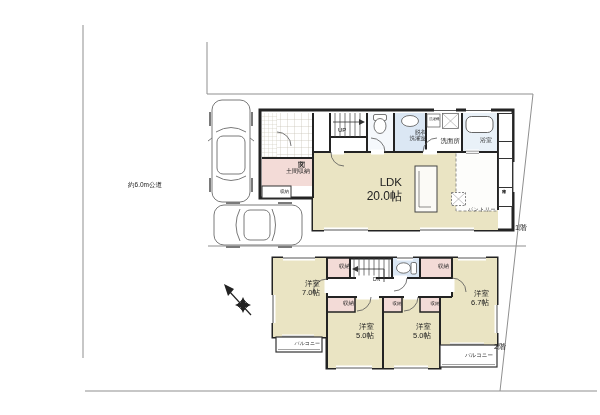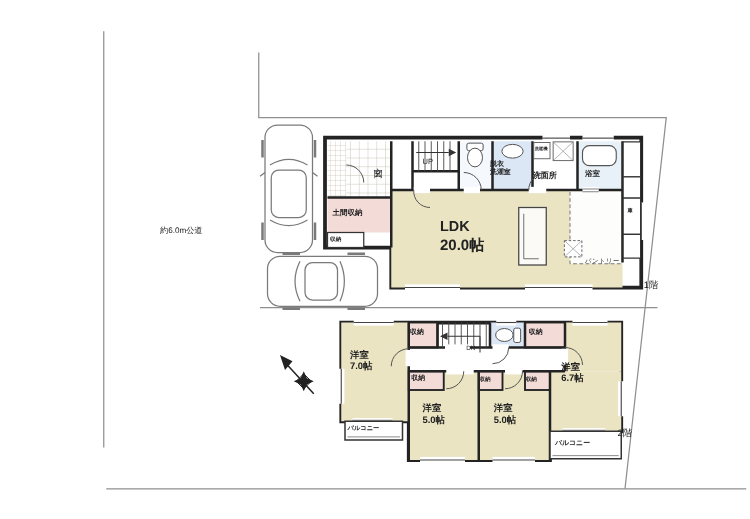--- a/index.html
+++ b/index.html
@@ -1,20 +1,20 @@
 <!DOCTYPE html>
 <html><head>
 <meta charset="utf-8">
 <style>
   html,body{margin:0;padding:0;background:#fff;}
   #canvas{position:relative;width:600px;height:415px;background:#ffffff;overflow:hidden;
           font-family:"Liberation Sans",sans-serif;color:#222;}
   #plan-svg{position:absolute;left:0;top:0;}
-  .lbl{position:absolute;color:#222;line-height:1.15;white-space:nowrap;}
-  .ctr{text-align:left;white-space:normal;font-weight:bold;}
+  .lbl{position:absolute;color:#222;line-height:1.15;white-space:nowrap;text-align:right;}
+  .ctr{text-align:right;white-space:normal;}
   .vert{writing-mode:vertical-rl;letter-spacing:1px;}
 </style>
 </head>
 <body>
 
 <div id="canvas">
 
 <svg id="plan-svg" width="600" height="415" viewBox="0 0 600 415">
   <defs>
     <pattern id="tileL" width="7" height="7" patternUnits="userSpaceOnUse">

